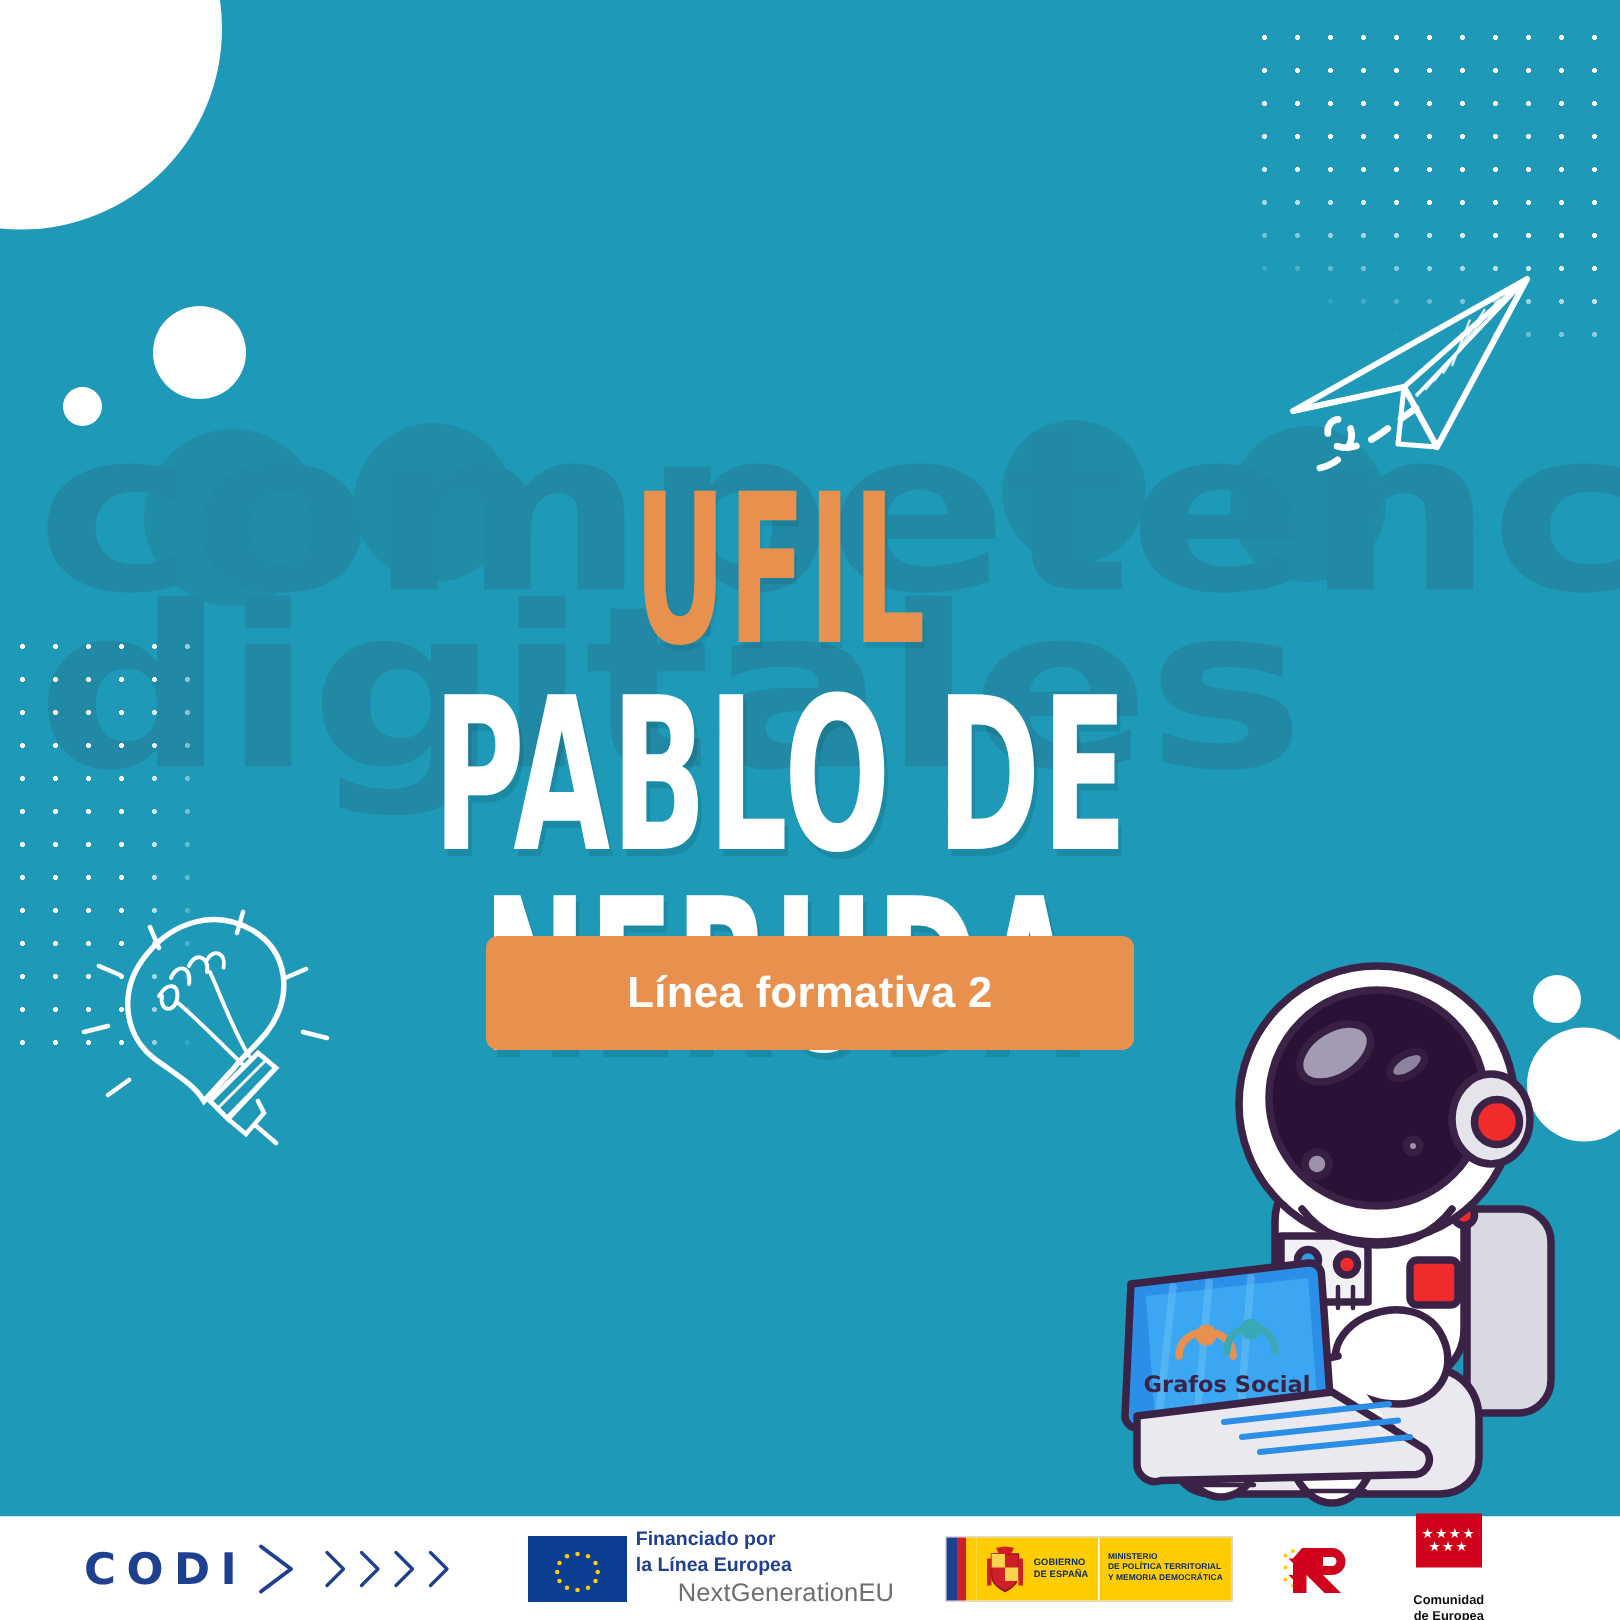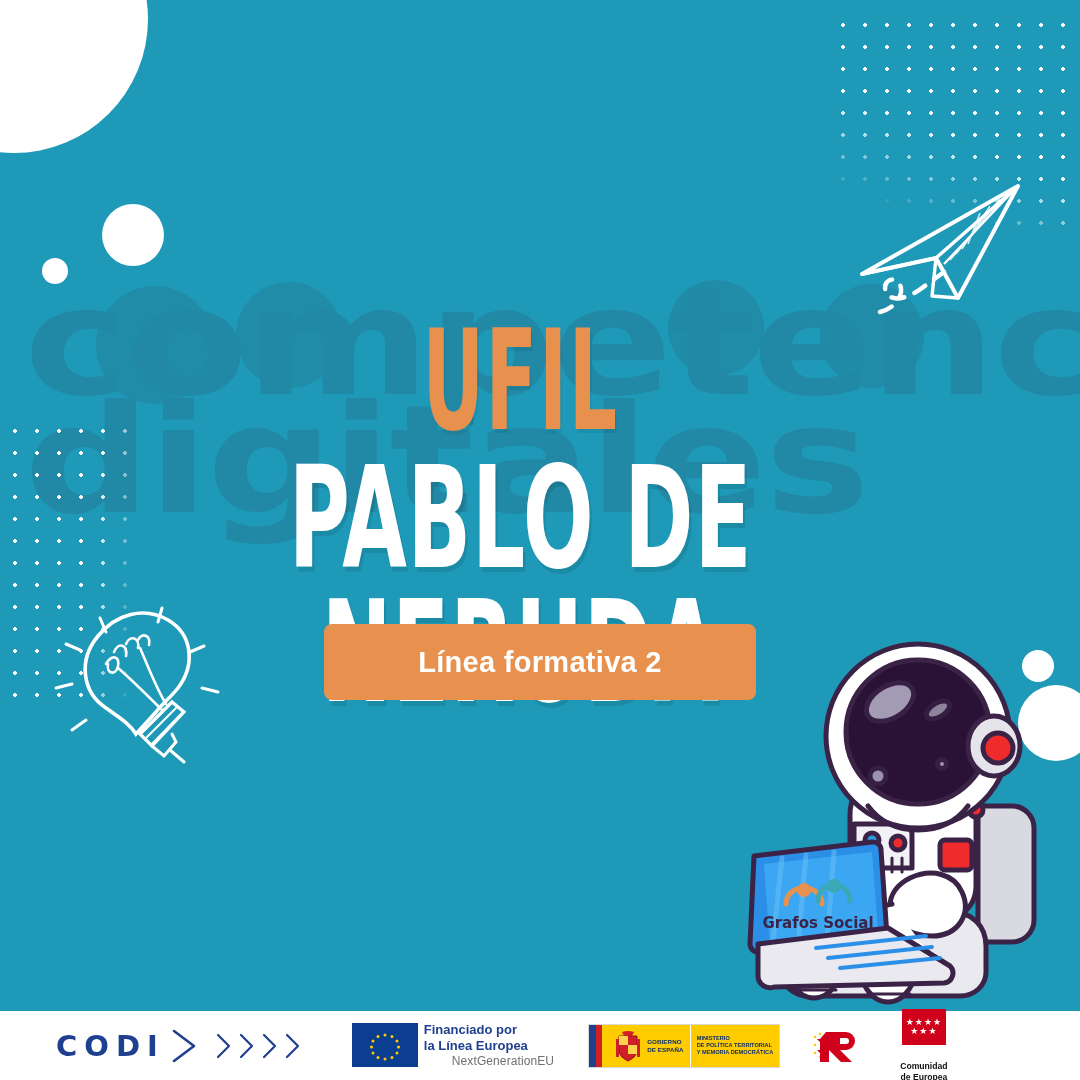--- a/index.html
+++ b/index.html
@@ -83,21 +83,21 @@
   .codi{display:flex;align-items:center;margin-left:56px;}
   .codi-word{color:#1f3f8f;font-weight:700;font-size:29px;letter-spacing:7px;
     font-family:"DejaVu Sans","Liberation Sans",sans-serif;}
   .codi-chev{margin-left:2px;}
   .codi-txt{margin-left:10px;color:#1f3f8f;font-weight:700;font-size:12.4px;line-height:1.32;}
   .chevs{margin-left:12px;display:flex;align-items:center;gap:1px;}
 
   .eu{display:flex;align-items:center;margin-left:48px;}
   .eu-flag{width:66px;height:44px;background:#0b3d91;position:relative;}
   .eu-txt{margin-left:6px;color:#1f3f8f;font-weight:700;font-size:13px;line-height:1.26;}
-  .eu-ngen{color:#6d6f73;font-weight:400;font-size:12px;letter-spacing:.1px;padding-left:28px;}
+  .eu-ngen{color:#6d6f73;font-weight:400;font-size:17px;letter-spacing:.1px;padding-left:28px;}
 
   .gob{margin-left:34px;display:flex;height:42px;border:1px solid #d9d9d9;}
   .gob-flag{width:20px;height:100%;display:flex;}
   .gob-f1{width:7px;background:#1f3f8f;}
   .gob-f2{width:6px;background:#cf2027;}
   .gob-f3{width:7px;background:#ffcc00;}
   .gob-body{background:#ffcc00;display:flex;align-items:center;padding:0 6px 0 4px;}
   .gob-shield{width:30px;height:32px;position:relative;}
   .gob-l1{color:#0b2d6b;font-weight:700;font-size:6.2px;line-height:1.22;letter-spacing:.1px;margin-left:4px;}
   .gob-sep{width:1px;background:#ffffff;margin:0 6px;height:100%;}

